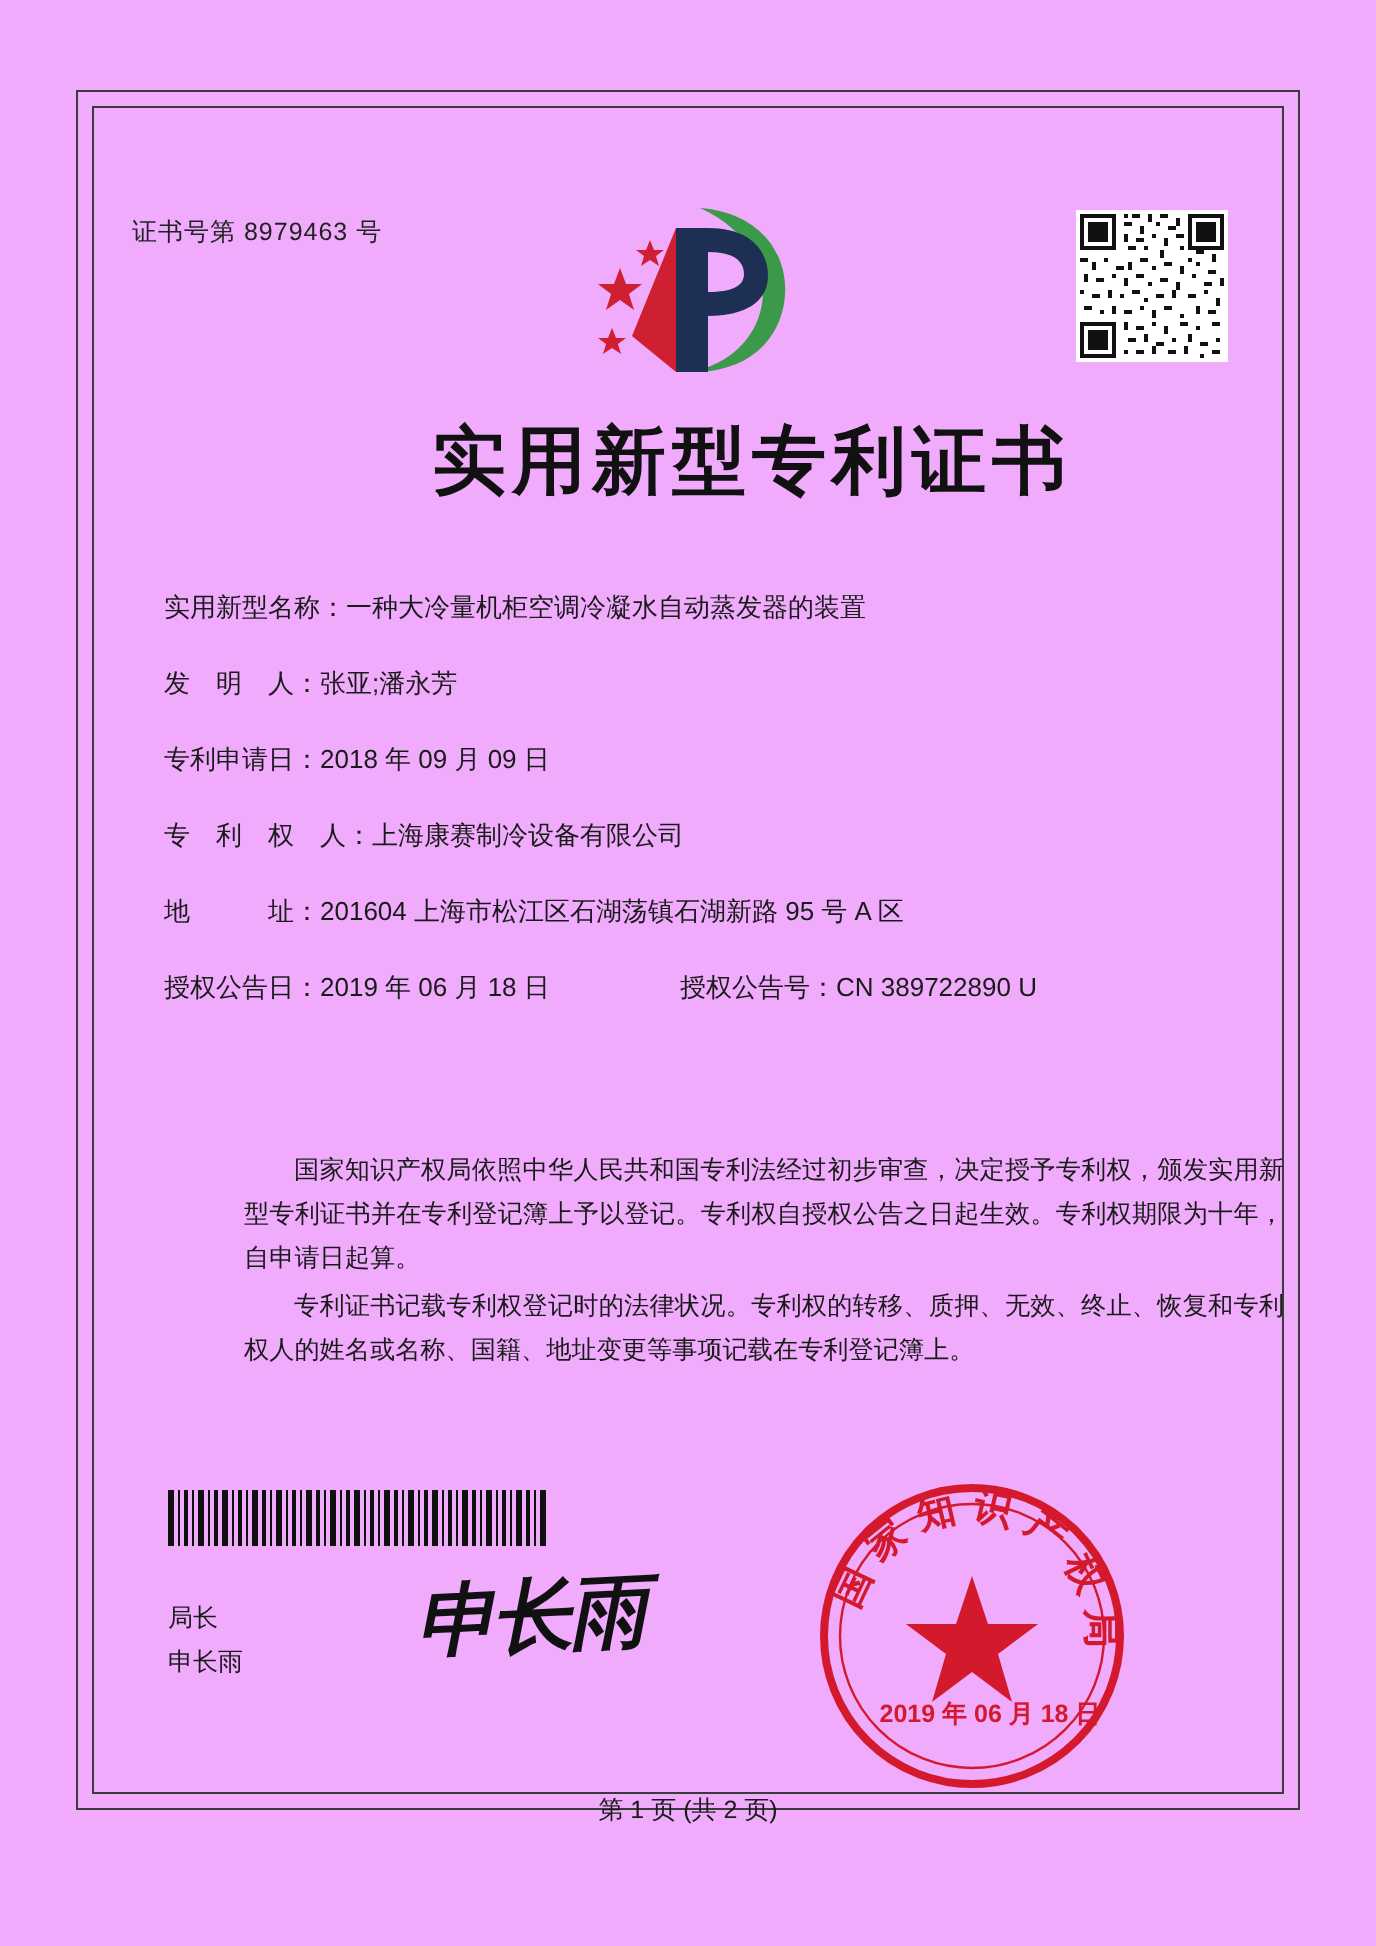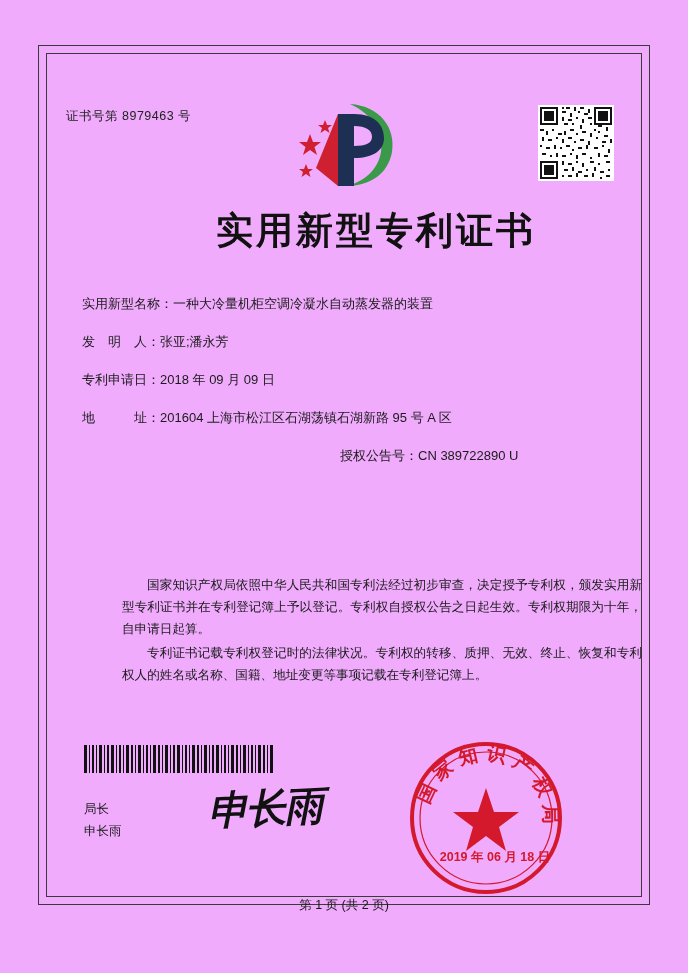--- a/index.html
+++ b/index.html
@@ -354,23 +354,29 @@
     <div class="field-row">
       <span class="field-label">实用新型名称：</span><span class="field-value">一种大冷量机柜空调冷凝水自动蒸发器的装置</span>
     </div>
     <div class="field-row">
       <span class="field-label">发　明　人：</span><span class="field-value">张亚;潘永芳</span>
     </div>
     <div class="field-row">
       <span class="field-label">专利申请日：</span><span class="field-value">2018 年 09 月 09 日</span>
     </div>
     <div class="field-row">
+      <span class="field-label">专　利　权　人：</span><span class="field-value">上海康赛制冷设备有限公司</span>
+    </div>
+    <div class="field-row">
       <span class="field-label">地　　　址：</span><span class="field-value">201604 上海市松江区石湖荡镇石湖新路 95 号 A 区</span>
     </div>
     <div class="row-grant">
+      <span class="grant-left">
+        <span class="field-label">授权公告日：</span><span class="field-value">2019 年 06 月 18 日</span>
+      </span>
       <span class="grant-right">
         <span class="field-label">授权公告号：</span><span class="field-value">CN 389722890 U</span>
       </span>
     </div>
   </div>
 
   <div class="paragraphs">
     <p>国家知识产权局依照中华人民共和国专利法经过初步审查，决定授予专利权，颁发实用新型专利证书并在专利登记簿上予以登记。专利权自授权公告之日起生效。专利权期限为十年，自申请日起算。</p>
     <p>专利证书记载专利权登记时的法律状况。专利权的转移、质押、无效、终止、恢复和专利权人的姓名或名称、国籍、地址变更等事项记载在专利登记簿上。</p>
   </div>

